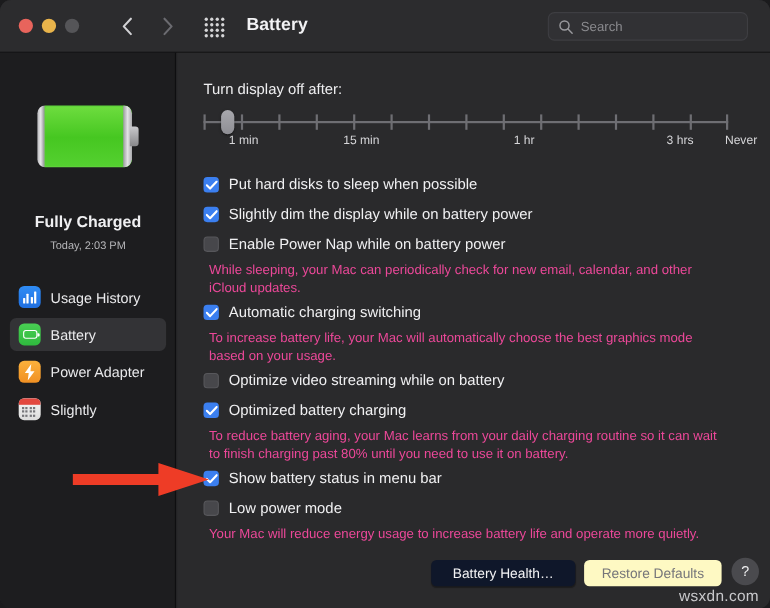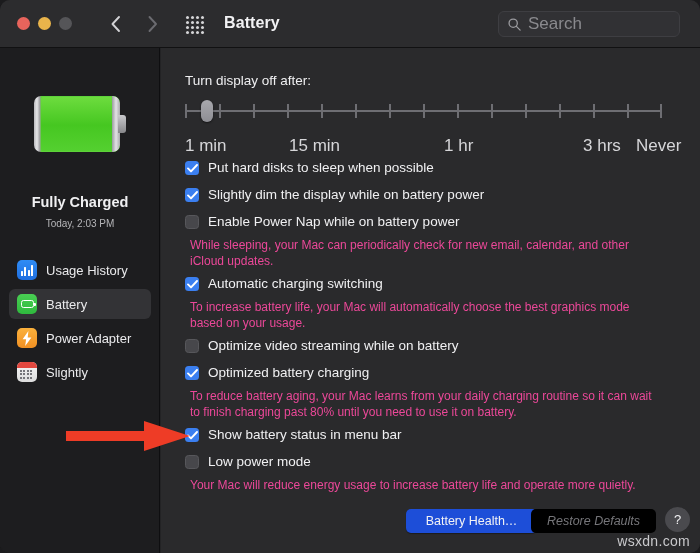--- a/index.html
+++ b/index.html
@@ -64,21 +64,21 @@
     border-radius: 6px;
   }
   #search-icon {
     position: absolute; left: 8px; top: 5px;
     width: 15px; height: 15px;
   }
   #search-input {
     position: absolute; left: 29px; top: 0;
     width: 145px; height: 24px;
     background: transparent; border: none; outline: none;
-    color: #86efac; font-size: 17px;
+    color: #86efac; font-size: 12px;
     font-family: "Liberation Sans", sans-serif;
   }
   #search-input::placeholder { color: #8a8a8e; }
 
   
   #sidebar {
     position: absolute; left: 0; top: 48px;
     width: 160px; height: 505px;
     background: #1d1d1f;
     border-right: 1px solid #0e0e10;
@@ -195,22 +195,22 @@
   .tick {
     position: absolute; top: 4px; width: 2px; height: 14px; background: #6e6e73;
   }
   #slider-knob {
     position: absolute; top: 0px; left: 16px;
     width: 12px; height: 22px; border-radius: 6px;
     background: linear-gradient(to bottom, #a8a8ad, #8e8e94);
     box-shadow: 0 1px 2px rgba(0,0,0,.5);
   }
   .slider-tlabel {
-    position: absolute; top: 88px;
-    font-size: 17px; color: #d6d6d9; white-space: nowrap;
+    position: absolute; top: 74px;
+    font-size: 11px; color: #d6d6d9; white-space: nowrap; margin-left: 23px;
   }
 
   
   .row { position: absolute; left: 24px; }
   .cbx {
     position: absolute; left: 0; top: 1px;
     width: 14px; height: 14px; border-radius: 3.5px;
   }
   .cbx.on { background: #3b7ff0; }
   .cbx.off { background: #47474b; border: 1px solid #57575b; }
@@ -228,27 +228,26 @@
   
   .btn {
     position: absolute; height: 24px;
     border-radius: 5px;
     font-size: 12.5px;
     display: flex; align-items: center; justify-content: center;
     font-family: "Liberation Sans", sans-serif;
   }
   #btn-health {
     left: 231px; top: 461px; width: 131px;
-    background: #1d4ed8; color: #f3f3f5;
+    background: #0f172a; color: #f3f3f5;
     box-shadow: 0 1px 1px rgba(0,0,0,.35);
-    margin-left: 14px;
   }
   #btn-restore {
     left: 370px; top: 461px; width: 125px;
-    background: #000000; color: #76767a; font-style: italic;
+    background: #fef9c3; color: #76767a;
   }
   #btn-help {
     left: 504px; top: 459px; width: 25px; height: 25px;
     border-radius: 50%;
     background: #4a4a4e; color: #f0f0f2; font-size: 13px;
   }
 
   
   #red-arrow {
     position: absolute; left: 66px; top: 420px;

